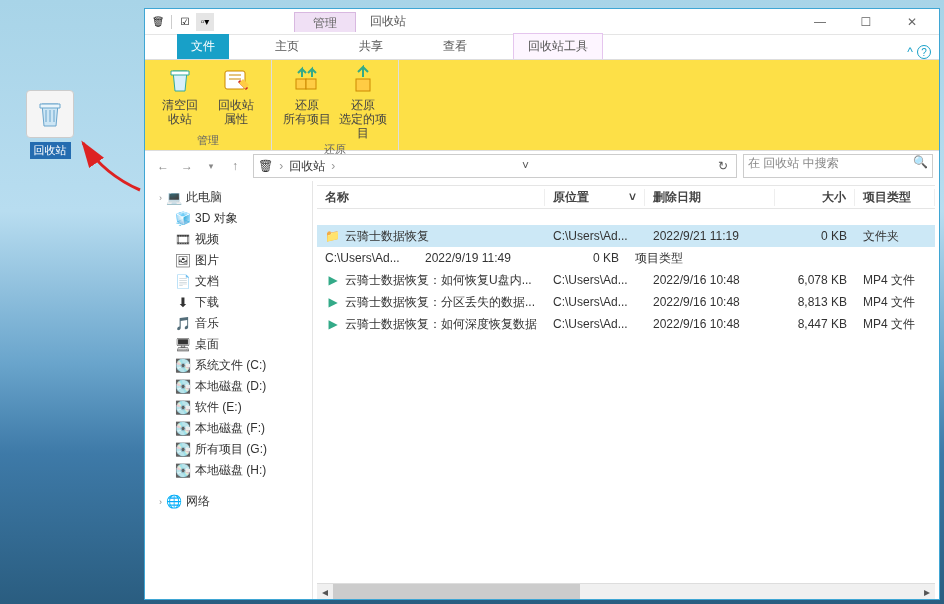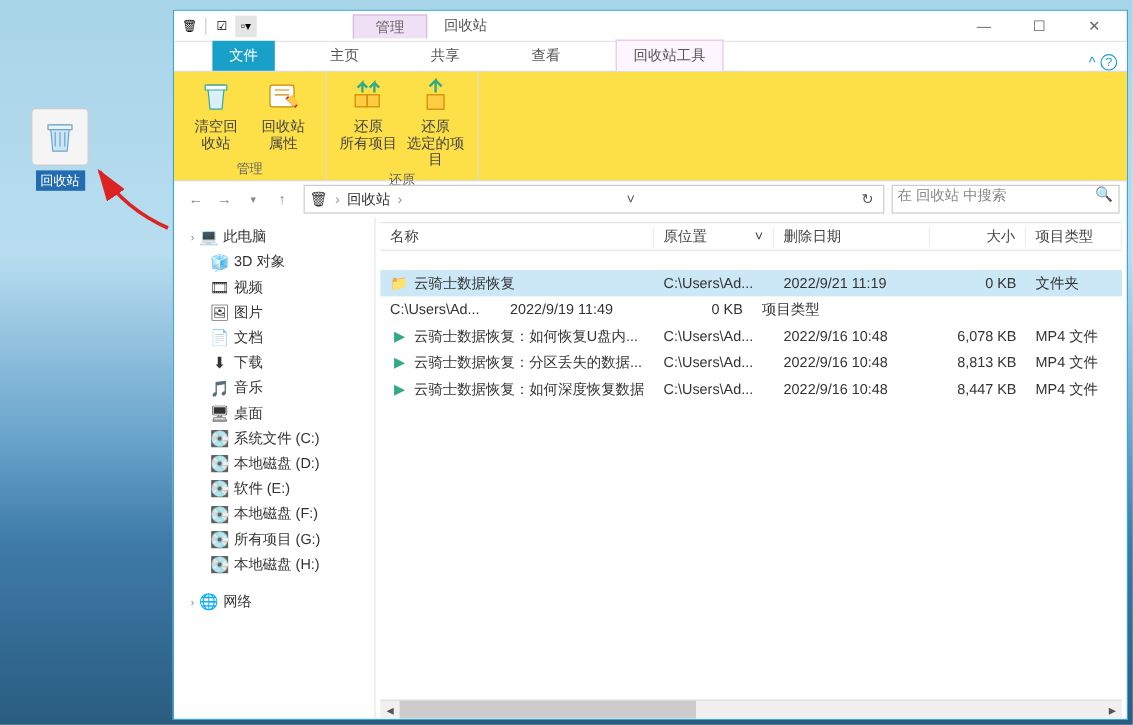--- a/index.html
+++ b/index.html
@@ -44,21 +44,21 @@
 
 .content { flex:1; display:flex; overflow:hidden; }
 .tree { width:168px; border-right:1px solid #e5e5e5; overflow-y:auto; padding:6px 0; }
 .tree .node { display:flex; align-items:center; gap:4px; padding:2px 6px 2px 14px; color:#333; white-space:nowrap; }
 .tree .node.lvl2 { padding-left:30px; }
 .tree .node .ni { width:16px; height:16px; display:flex; align-items:center; justify-content:center; font-size:13px; }
 .tree .spacer { height:10px; }
 .tree .exp { font-size:9px; color:#888; margin-right:0; }
 
 .list { flex:1; display:flex; flex-direction:column; position:relative; }
-.cols { display:flex; height:24px; align-items:center; border-bottom:1px solid #e5e5e5; border-top:1px solid #e5e5e5; margin:4px 4px 0; }
+.cols { display:flex; height:24px; align-items:center; border-bottom:1px solid #e5e5e5; border-top:1px solid #e5e5e5; margin:4px 4px 0;font-weight:bold; }
 .cols div { padding:0 8px; color:#444; border-right:1px solid #eee; font-size:12px; display:flex; align-items:center; gap:4px; }
 .c-name{flex:1;} .c-orig{width:100px;} .c-del{width:130px;} .c-size{width:80px; justify-content:flex-end;} .c-type{width:80px;}
 .rows { padding:16px 4px; }
 .row { display:flex; height:22px; align-items:center; font-size:12px; color:#333; }
 .row.sel { background:#cce8f6; }
 .row .rc { padding:0 8px; overflow:hidden; text-overflow:ellipsis; white-space:nowrap; }
 .row .rc.c-size { text-align:right; }
 .row .fi { width:16px; height:16px; margin-right:4px; display:inline-flex; vertical-align:middle; align-items:center; justify-content:center; }
 
 .status { height:24px; border-top:1px solid #e5e5e5; display:flex; align-items:center; padding:0 8px; gap:16px; color:#444; }

